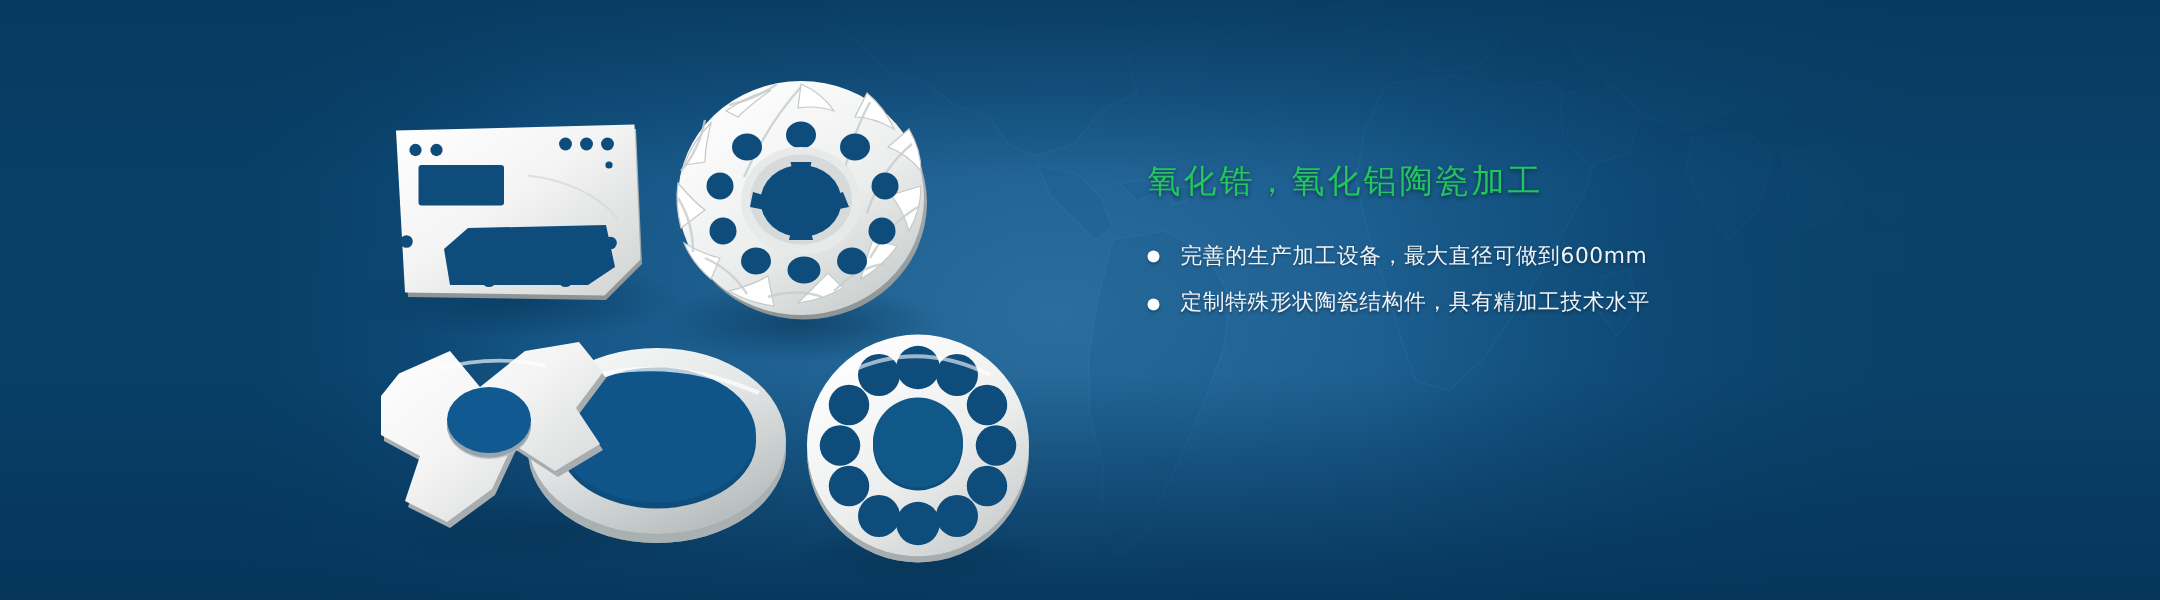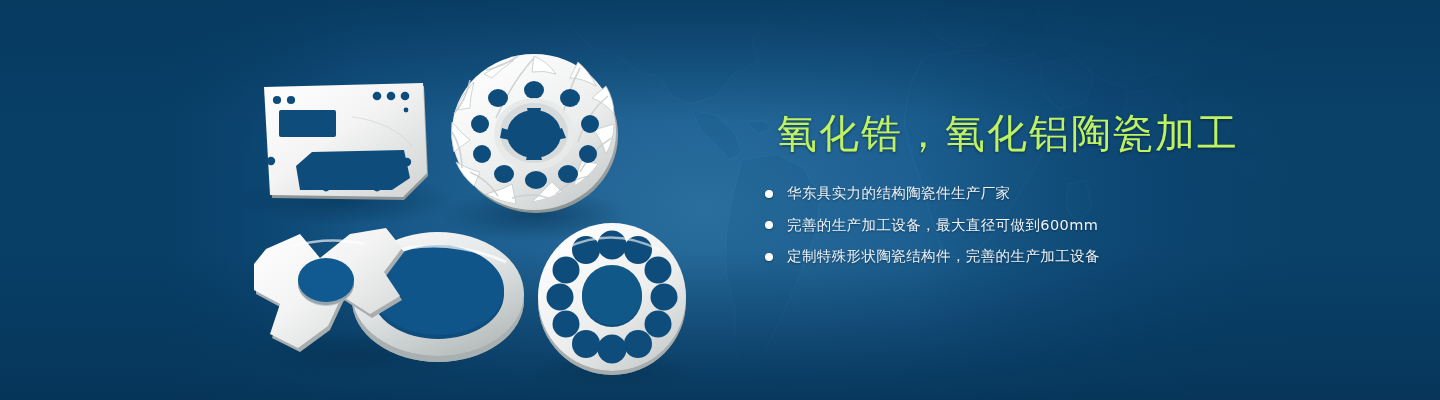--- a/index.html
+++ b/index.html
@@ -46,26 +46,26 @@
 
   
   .parts{position:absolute;left:0;top:0;width:740px;height:400px;}
   .parts svg{width:100%;height:100%;display:block;}
 
   
   .copy{
     position:absolute;left:765px;top:108px;width:620px;
   }
   .headline{
-    color:#bef264;
-    font-size:40px;
+    color:#22c55e;
+    font-size:22px;
     line-height:1.25;
     letter-spacing:2px;
     font-weight:400;
-    margin:0 0 26px 12px;
+    margin:0 0 26px 0;
     text-shadow:0 1px 3px rgba(0,0,0,.45);
     white-space:nowrap;
   }
   .bullets{list-style:none;margin:0;padding:0;}
   .bullets li{
     display:flex;align-items:center;
     margin:0 0 12px 0;
     min-height:17px;
   }
   .dot{
@@ -309,26 +309,22 @@
       </g>
     </svg>
   </div>
 
   <div class="copy">
     <h1 class="headline">氧化锆，氧化铝陶瓷加工</h1>
 
     <ul class="bullets">
       <li>
         <span class="dot"></span>
-        <span class="btext">华东具实力的结构陶瓷件生产厂家</span>
-      </li>
-      <li>
-        <span class="dot"></span>
         <span class="btext">完善的生产加工设备，最大直径可做到600mm</span>
       </li>
       <li>
         <span class="dot"></span>
-        <span class="btext">定制特殊形状陶瓷结构件，完善的生产加工设备</span>
+        <span class="btext">定制特殊形状陶瓷结构件，具有精加工技术水平</span>
       </li>
     </ul>
   </div>
 
 </div>
 
 </body></html>

